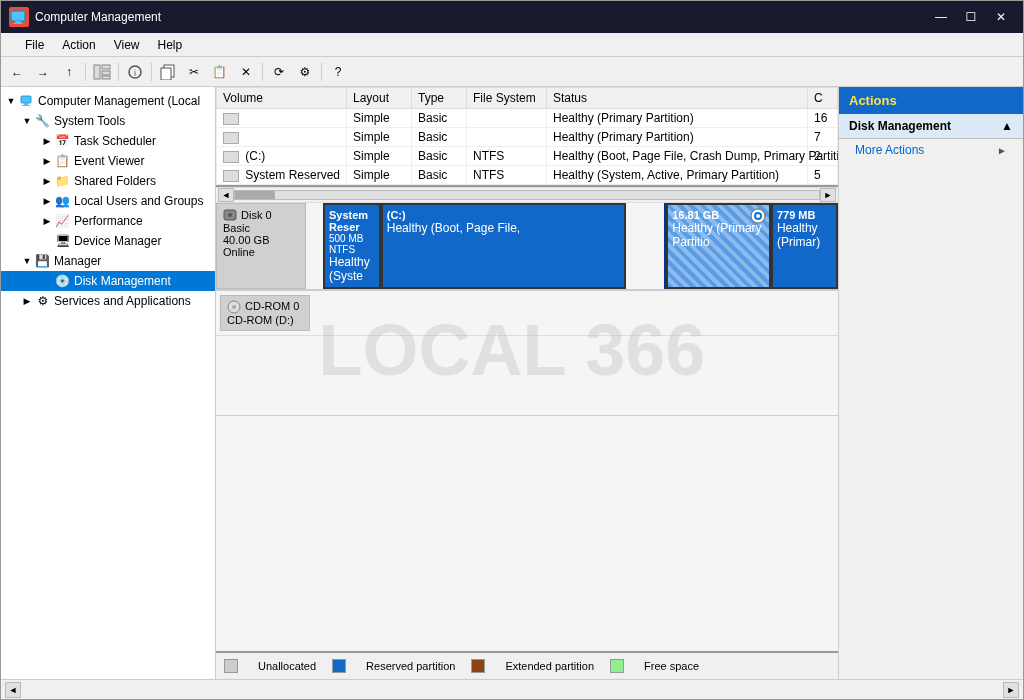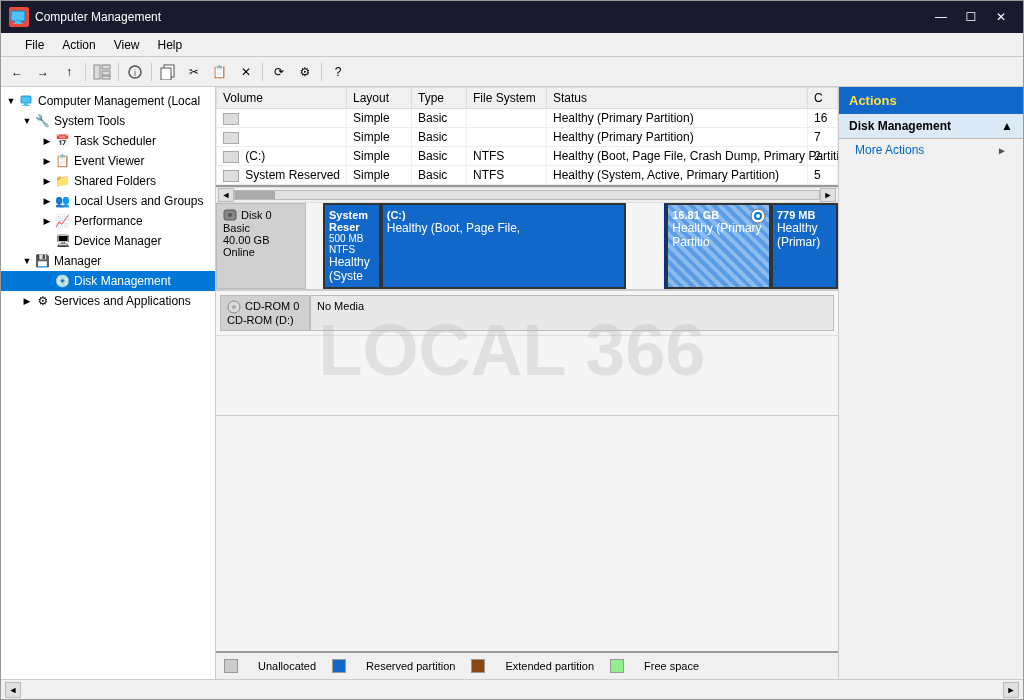--- a/index.html
+++ b/index.html
@@ -336,23 +336,20 @@
           <div class="cd-label">
             <div style="display:flex;align-items:flex-start;gap:4px;">
               <svg width="14" height="14" viewBox="0 0 14 14">
                   <circle cx="7" cy="7" r="6" fill="#ddd" stroke="#888" stroke-width="1"></circle>
                   <circle cx="7" cy="7" r="2" fill="#aaa"></circle>
                 </svg>
               <span>CD-ROM 0</span>
             </div>
             <div>CD-ROM (D:)</div>
           </div>
-          <div class="cd-content">
-            <span>No Media</span>
-          </div>
         </div>
 
         <div style="height:80px; border-bottom:1px solid #ccc;"></div>
 
       </div>
 
       <div class="legend-bar">
         <div class="legend-item">
           <div class="legend-color" style="background:#cccccc;"></div>
           <span>Unallocated</span>

